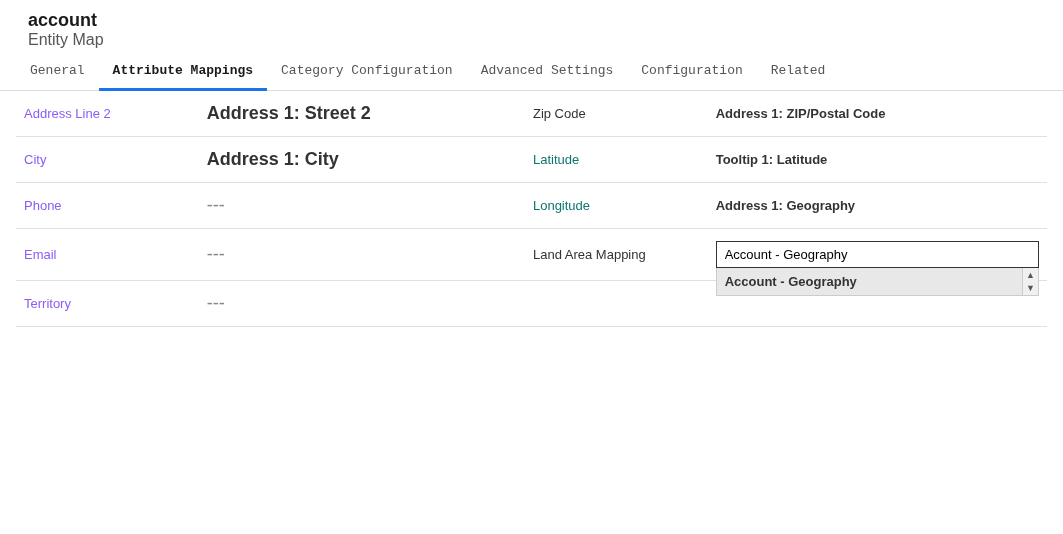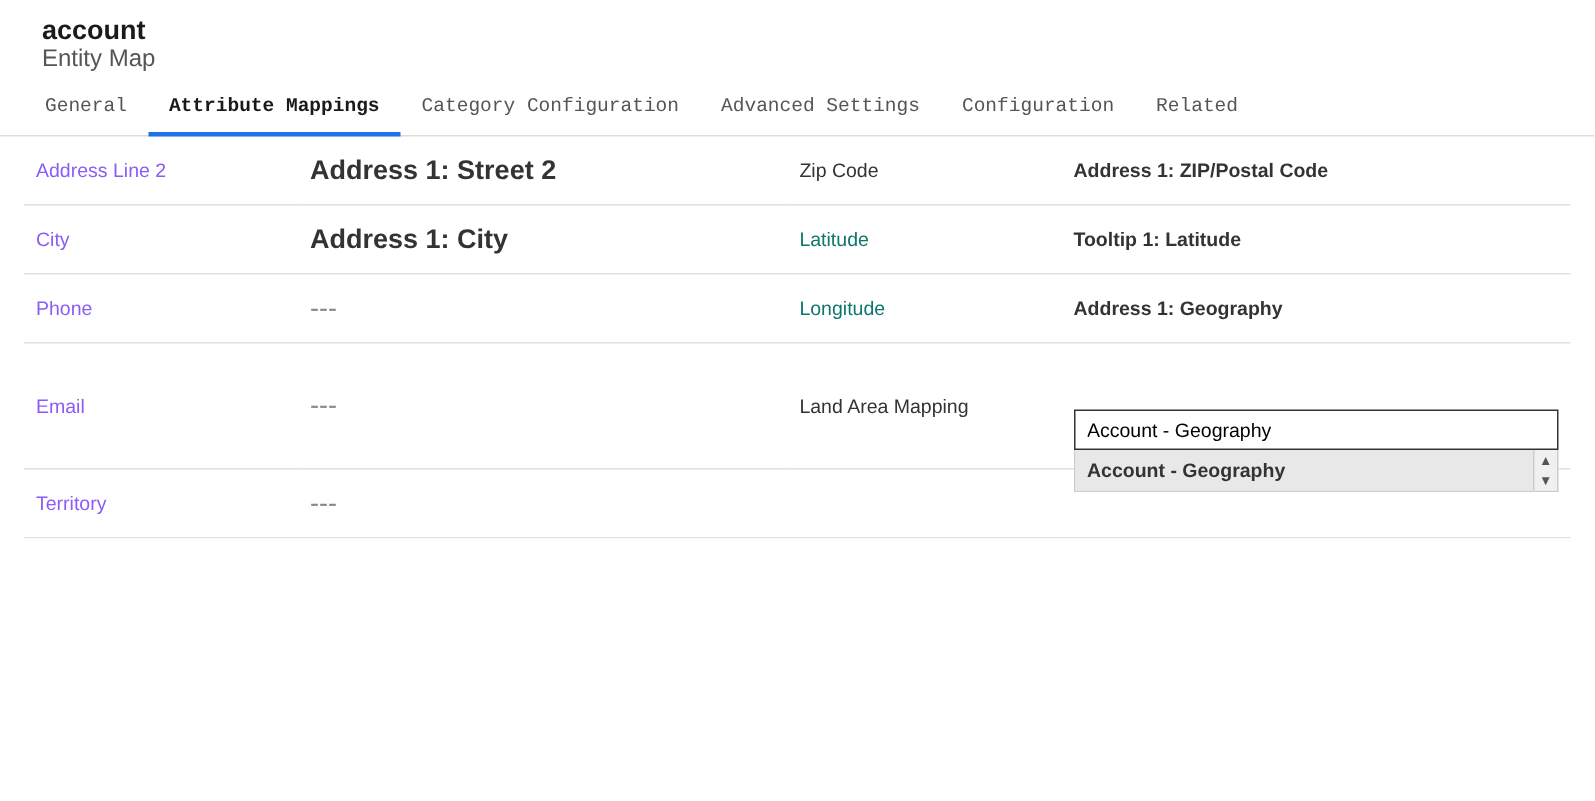--- a/index.html
+++ b/index.html
@@ -128,21 +128,21 @@
           <td class="col-divider"></td>
           <td class="col-label2 link">Longitude</td>
           <td class="col-value2">Address 1: Geography</td>
         </tr>
         <tr>
           <td class="col-label">Email</td>
           <td class="col-value empty">---</td>
           <td class="col-divider"></td>
           <td class="col-label2">Land Area Mapping</td>
           <td class="col-value2">
-            <div class="input-container" style="position: relative; margin-top: 32px;"><input type="text" class="dropdown-input" value="Account - Geography" style=""><div class="dropdown-list" style="display: flex;">
+            <div class="input-container" style="position: relative;"><input type="text" class="dropdown-input" value="Account - Geography" style=""><div class="dropdown-list" style="display: flex;">
                 <div class="dropdown-item" style="flex: 1 1 0%;">Account - Geography</div>
                 <div class="scrollbar-track">
                   <div class="scroll-arrow">▲</div>
                   <div class="scroll-arrow">▼</div>
                 </div>
               </div><div class="cursor-hand">☞</div></div>
           </td>
         </tr>
         <tr>
           <td class="col-label">Territory</td>

